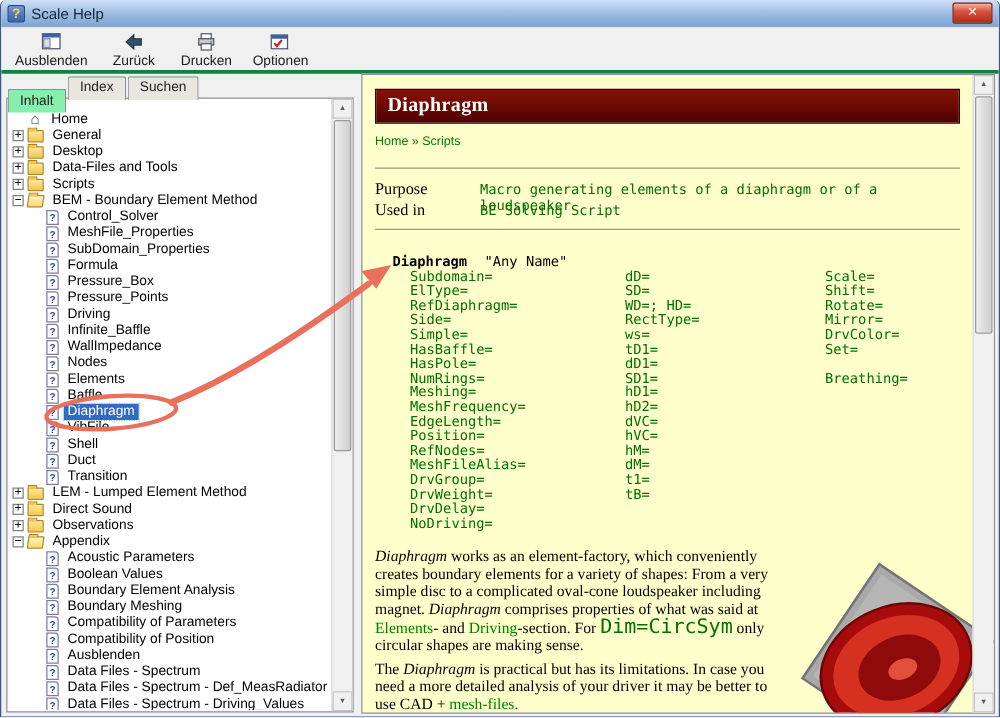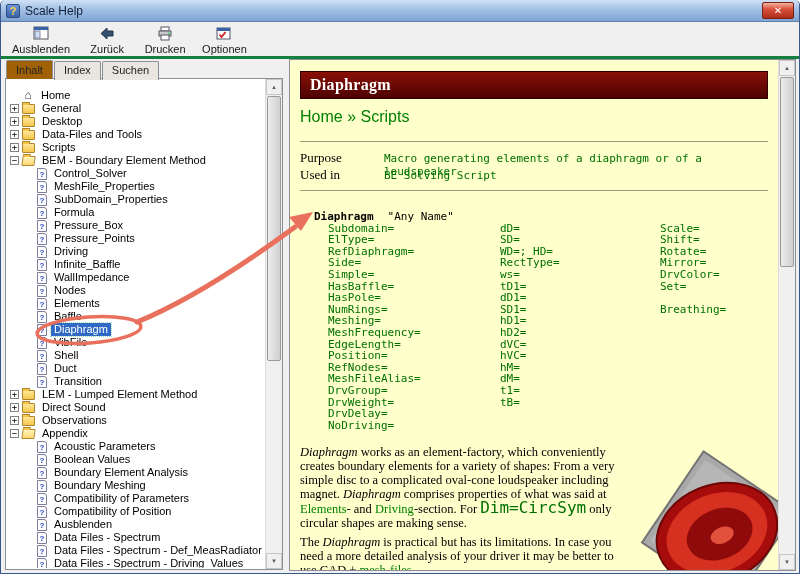--- a/index.html
+++ b/index.html
@@ -35,21 +35,21 @@
   .tb-ic{display:block;height:17px;}
   .tb-ic svg{display:inline-block;}
   .tb-lb{display:block;font-size:11px;color:#1a1a1a;line-height:13px;}
   
   .left-col{position:absolute;left:4px;top:59px;bottom:3px;width:278px;}
   .tabs{height:19px;display:flex;padding-left:1px;position:relative;z-index:2;}
   .tab{
     font-size:11px;padding:2px 9px 0 9px;margin-right:1px;position:relative;top:2px;
     background:#e9e6df;border:1px solid #8b8e97;border-bottom:none;border-radius:2px 2px 0 0;color:#222;
   }
-  .tab.active{background:#a16207;top:1px;padding-top:3px;}
+  .tab.active{background:#86efac;top:12px;padding-top:3px;}
   .tree-pane{
     position:absolute;top:19px;left:0;right:0;bottom:0;background:#fff;
     border:1px solid #8b8e97;overflow:hidden;
   }
   .tree{position:absolute;top:1px;left:2px;right:18px;bottom:1px;overflow:hidden;padding-top:9px;}
   .trow{height:13px;display:flex;align-items:center;font-size:11px;white-space:nowrap;color:#000;}
   .expander{
     width:9px;height:9px;flex:none;margin-right:3px;background:#fff;border:1px solid #828282;
     font-family:"DejaVu Sans Mono",monospace;font-size:9px;line-height:7px;text-align:center;color:#000;
   }
@@ -79,21 +79,21 @@
     background:var(--content-bg,#ffffcc);border:1px solid #8b8e97;overflow:hidden;
   }
   .content-inner{position:absolute;top:0;left:0;right:17px;bottom:0;overflow:hidden;
     padding:0 10px;font-family:"Liberation Serif",serif;}
   .page-header{
     margin-top:11px;height:28px;padding-left:9px;
     background:linear-gradient(#8a1006,#4d0202);border:1px solid #2e0000;
     color:#fff;font-weight:bold;font-size:16px;line-height:26px;letter-spacing:.3px;
     font-family:"Liberation Serif",serif;
   }
-  .breadcrumb{margin-top:9px;font-family:"Liberation Sans",sans-serif;font-size:16px;color:var(--link-green,#008000);}
+  .breadcrumb{margin-top:9px;font-family:"Liberation Sans",sans-serif;font-size:10px;color:var(--link-green,#008000);}
   .bc-link{color:var(--link-green,#008000);cursor:pointer;}
   .bc-sep{color:var(--link-green,#008000);}
   hr.divider{border:none;border-top:1px solid #9a9a7a;margin:15px 0 8px 0;}
   hr.divider2{border:none;border-top:1px solid #9a9a7a;margin:8px 0 0 0;}
   .meta-row{display:flex;font-size:13px;margin:2px 0;height:15px;align-items:baseline;}
   .meta-label{width:84px;flex:none;color:#000;}
   .meta-value{font-family:"DejaVu Sans Mono",monospace;font-size:11px;color:var(--code-green,#007000);}
   .meta-link{cursor:pointer;text-align:right;}
   .code-block{margin:20px 0 0 14px;font-family:"DejaVu Sans Mono",monospace;font-size:11px;
     line-height:11.6px;color:var(--code-green,#007000);}

